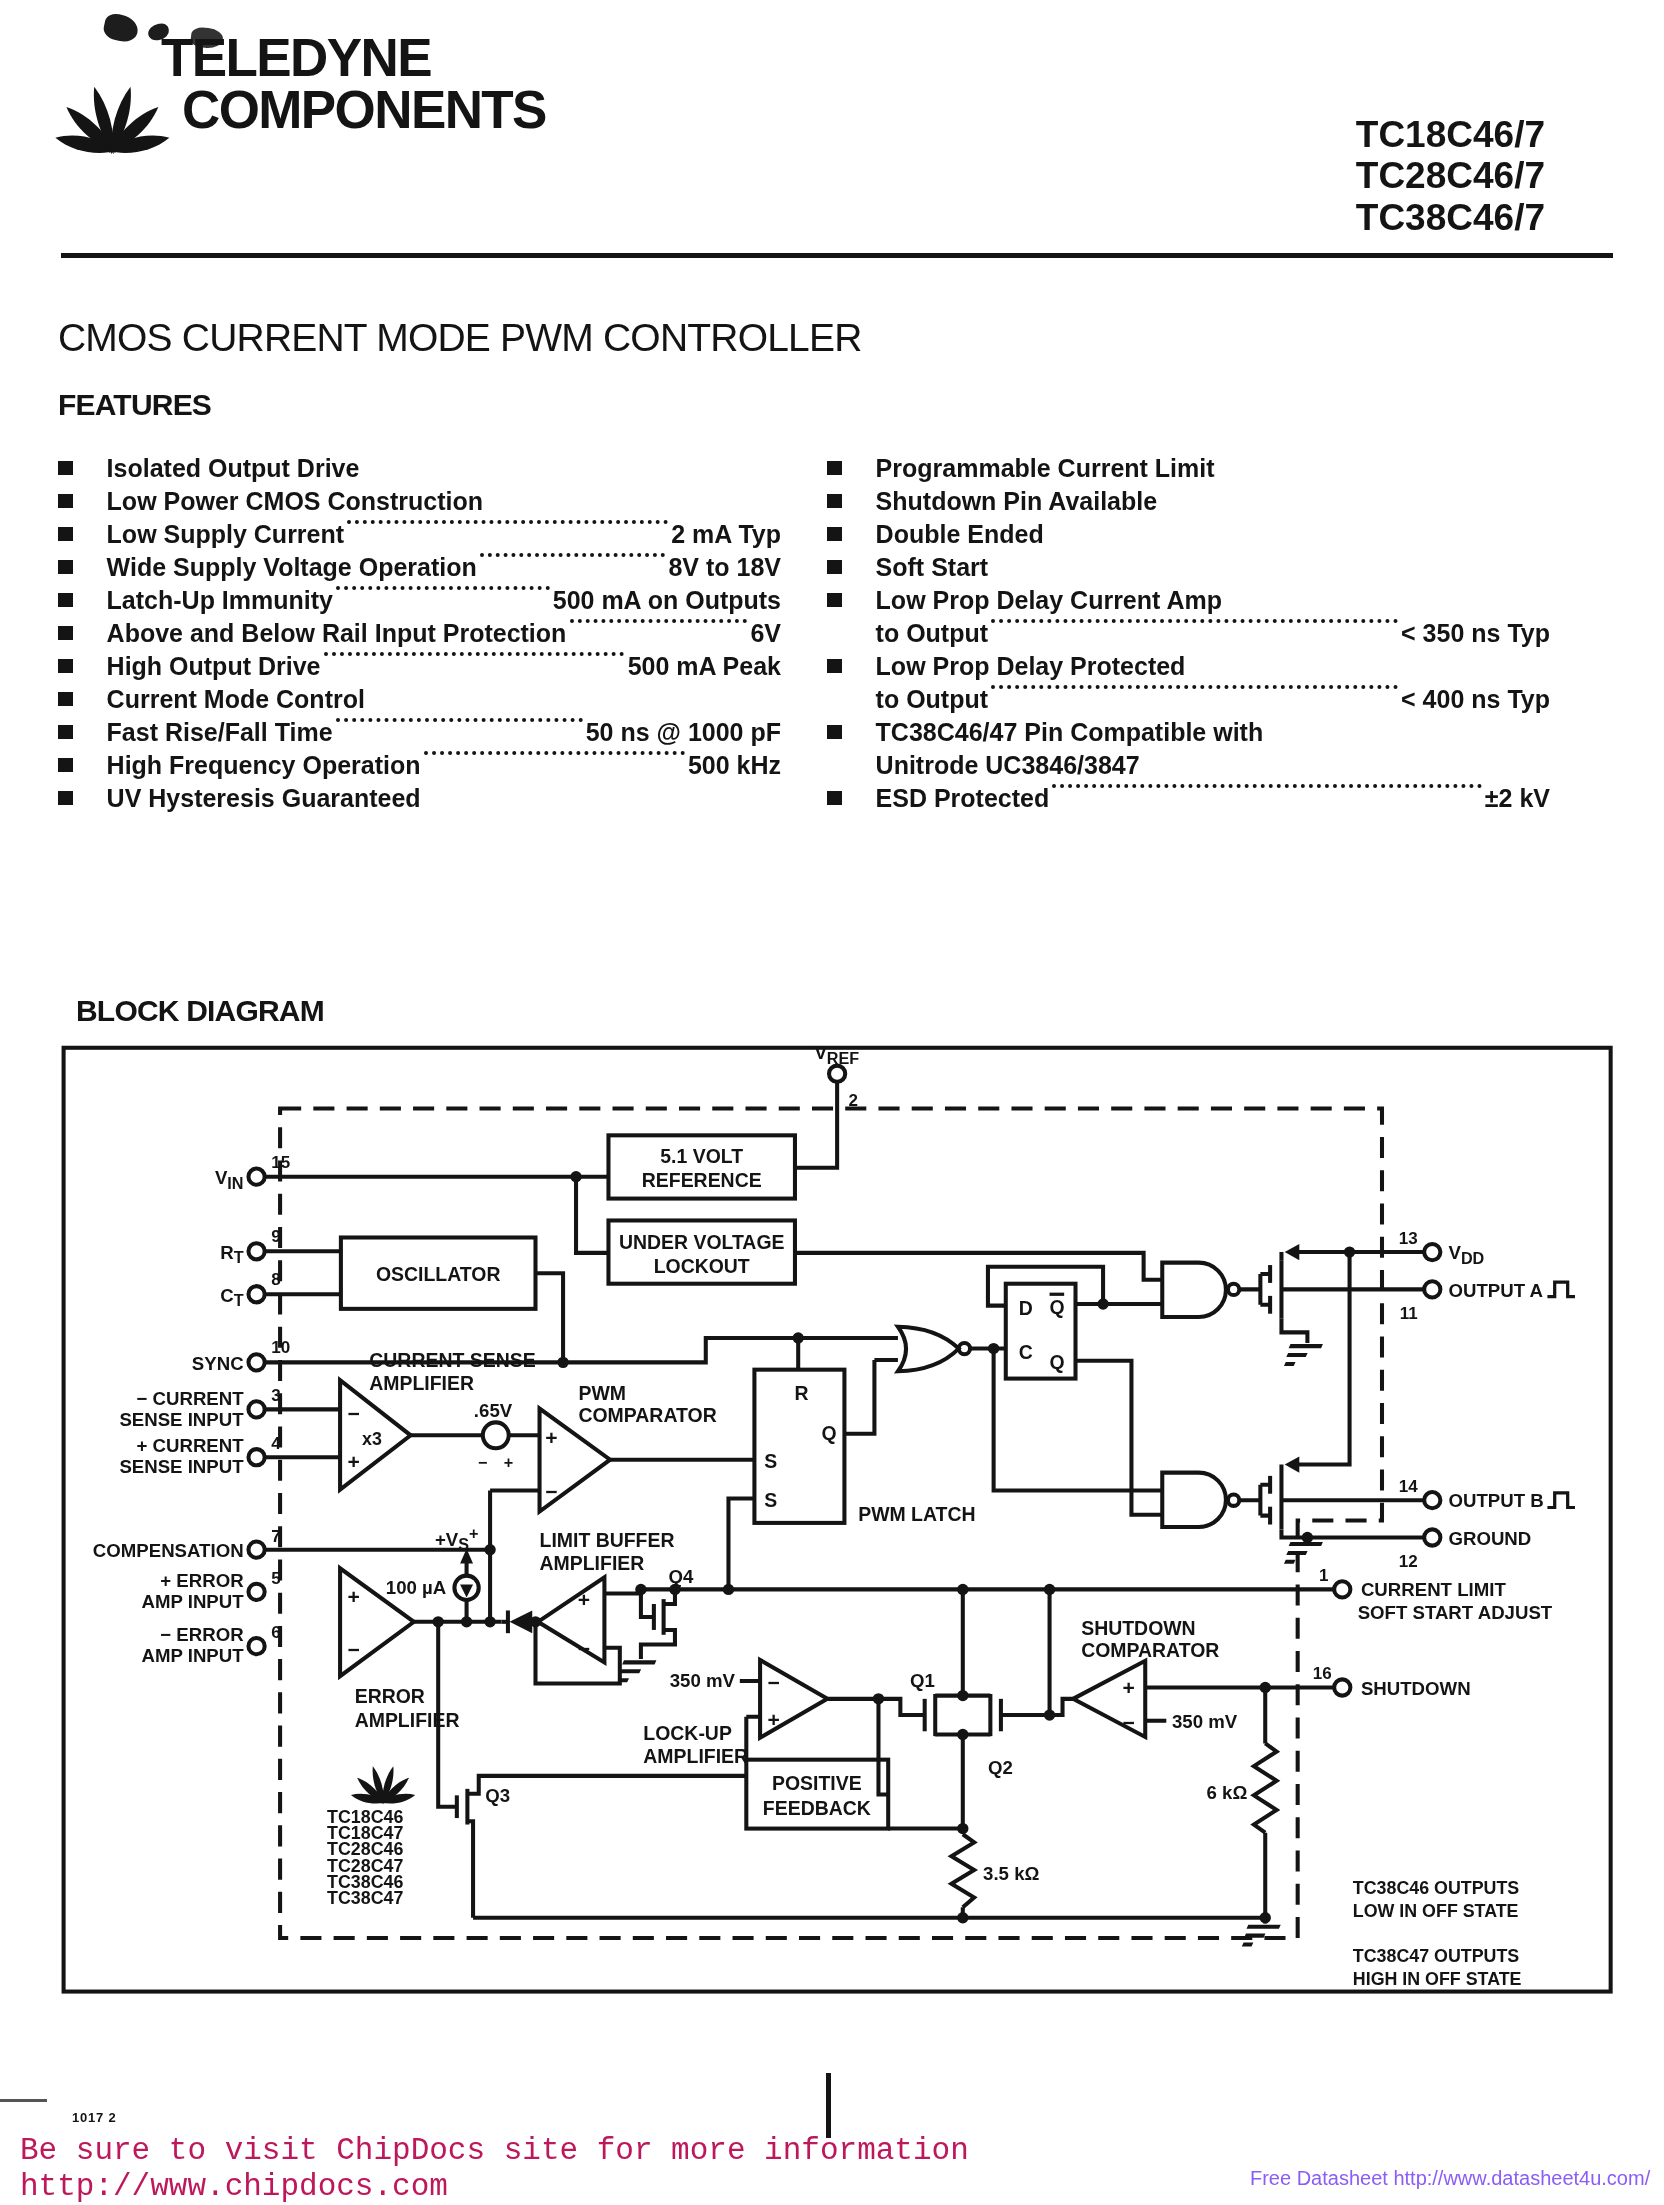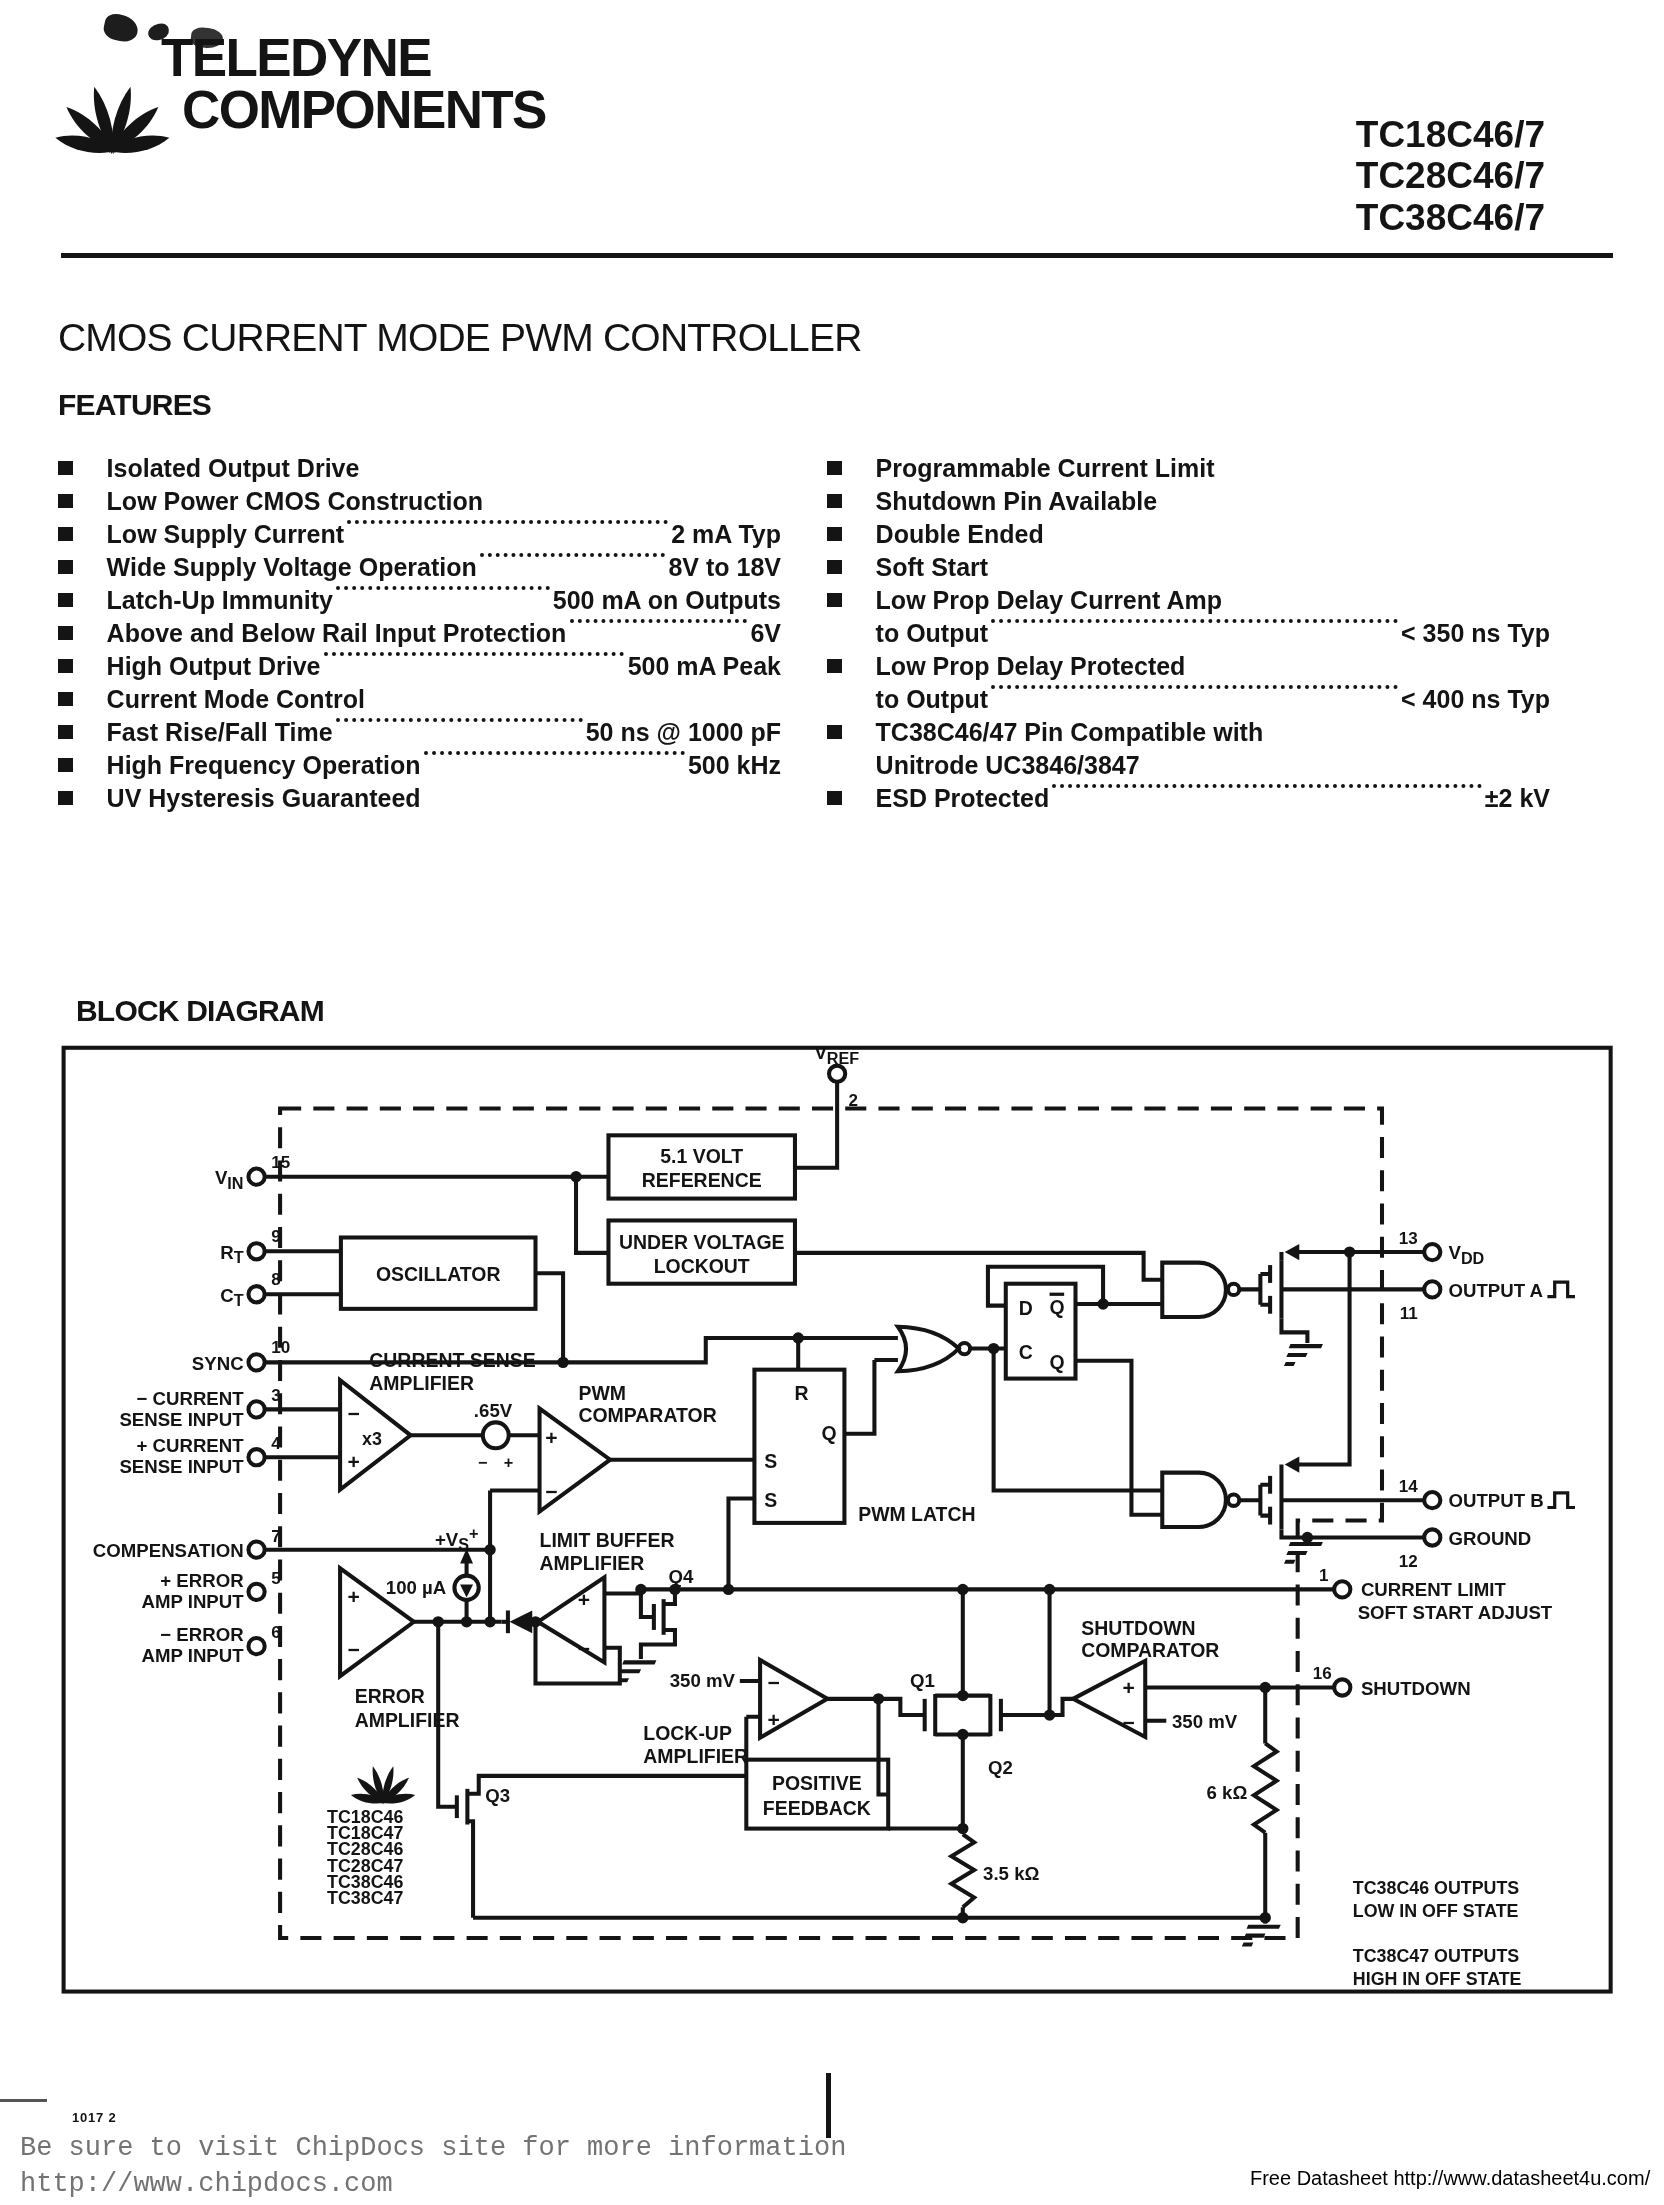--- a/index.html
+++ b/index.html
@@ -21,22 +21,22 @@
   .flead{flex:1;border-bottom:4px dotted #141414;margin:0 3.2px 6.5px 3.2px;min-width:16px;}
   .fval{white-space:nowrap;}
   
   svg text{font-family:"Liberation Sans",sans-serif;font-weight:bold;fill:#141414;}.t26{font-size:26px;}.t24{font-size:24px;}.t23{font-size:23px;}
   .t22{font-size:22px;}.t21{font-size:21px;}.t20{font-size:20px;}
   .w{stroke:#141414;stroke-width:5;fill:none;}
   .w4{stroke:#141414;stroke-width:4;fill:none;}
   .dash{stroke:#141414;stroke-width:5;fill:none;stroke-dasharray:26 15;}
   .fillk{fill:#141414;stroke:none;}
   
-  .mono{font-family:"Liberation Mono",monospace;font-size:27px;color:#737373;}
-  .watermark{font-size:20px;color:#000000;text-align:center;}
+  .mono{font-family:"Liberation Mono",monospace;font-size:31px;color:#be185d;}
+  .watermark{font-size:20px;color:#8b5cf6;text-align:center;}
   .docnum{font-size:13px;font-weight:bold;letter-spacing:0.8px;}
   .noise{background:#1d1d1d;}
 </style>
 </head>
 <body>
 
 <div class="abs noise" style="left:104px;top:14.6px;width:34px;height:26px;border-radius:40% 60% 50% 45%;transform:rotate(12deg);"></div>
 <div class="abs noise" style="left:148px;top:24px;width:21px;height:16px;border-radius:60% 40% 55% 45%;transform:rotate(-9deg);"></div>
 <div class="abs noise" style="left:191px;top:27.6px;width:32px;height:19.5px;border-radius:45% 55% 60% 40%;transform:rotate(6deg);opacity:.9;"></div>
 

